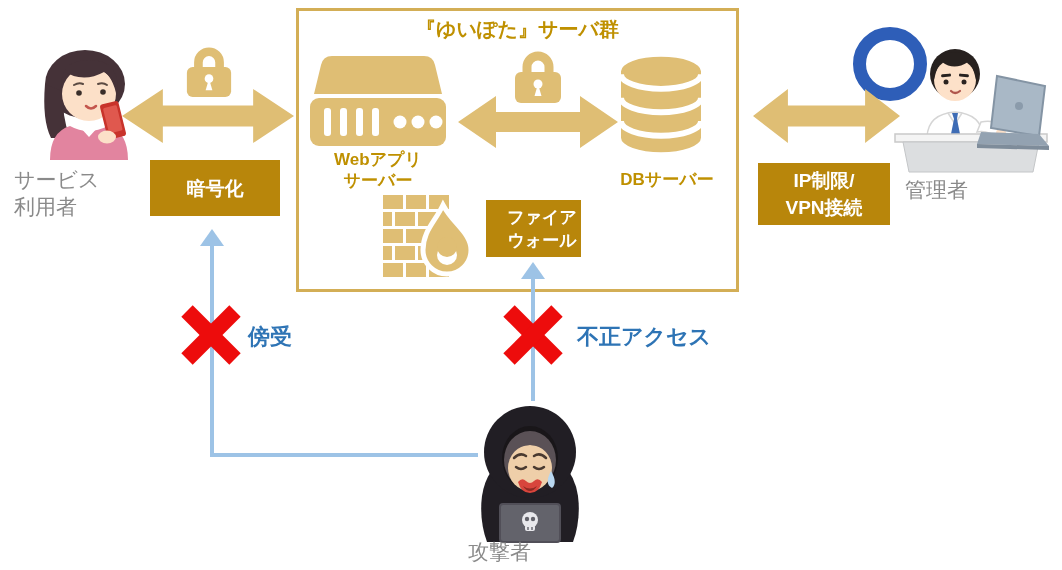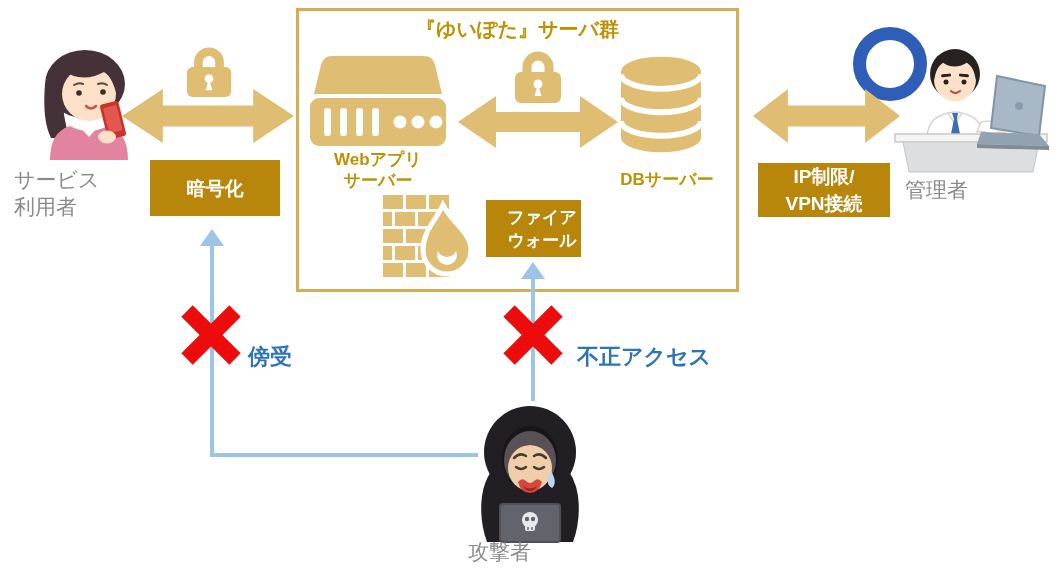--- a/index.html
+++ b/index.html
@@ -16,21 +16,21 @@
   html,body{margin:0;padding:0;background:#fff;}
   .canvas{
     position:relative;width:1062px;height:570px;background:#ffffff;overflow:hidden;
     font-family:"Liberation Sans","DejaVu Sans",sans-serif;
   }
   .abs{position:absolute;}
   .group-box{border:3px solid var(--box-border);box-sizing:border-box;background:transparent;}
   .gold-label{color:var(--gold-text);font-weight:bold;text-align:center;}
   .gold-pill{background:var(--gold-box);color:#fff;font-weight:bold;text-align:center;box-sizing:border-box;display:flex;flex-direction:column;justify-content:center;}
   .gray-label{color:var(--gray-text);text-align:left;}
-  .blue-label{color:var(--blue-text);font-weight:bold;margin-top:20px;}
+  .blue-label{color:var(--blue-text);font-weight:bold;}
   .line{background:var(--blue-line);}
   .arrow-up{width:0;height:0;border-left:12px solid transparent;border-right:12px solid transparent;border-bottom:17px solid var(--blue-line);}
   .fill-gold{fill:var(--gold-icon);}
   .stroke-gold{stroke:var(--gold-icon);}
   .ring{box-sizing:content-box;width:48px;height:48px;border:13px solid var(--ring-blue);border-radius:50%;}
   .lbl-line{display:block;}
 </style>
 </head>
 <body>
 
@@ -167,21 +167,21 @@
     <polygon points="84,110 156,112 156,116 84,114" fill="#7E8C9A"></polygon>
   </svg>
 
   <div class="abs ring" style="left:853px;top:27px;"></div>
   <div class="abs gray-label" style="left:905px;top:176px;width:125px;font-size:21px;">管理者</div>
 
   <svg class="abs" style="left:753px;top:89px;" width="147" height="54" viewBox="0 0 160 52" preserveAspectRatio="none">
     <polygon class="fill-gold" points="0,26 38,0 38,16 122,16 122,0 160,26 122,52 122,36 38,36 38,52"></polygon>
   </svg>
 
-  <div class="abs gold-pill" style="left:758px;top:163px;width:132px;height:54px;font-size:19px;line-height:27px;">
+  <div class="abs gold-pill" style="left:758px;top:163px;width:132px;height:62px;font-size:19px;line-height:27px;">
     <span class="lbl-line">IP制限/</span>
     <span class="lbl-line">VPN接続</span>
   </div>
 
   <div class="abs arrow-up" style="left:200px;top:229px;"></div>
   <div class="abs line" style="left:210px;top:244px;width:4px;height:212px;"></div>
   <div class="abs line" style="left:210px;top:453px;width:268px;height:4px;"></div>
   <div class="abs arrow-up" style="left:521px;top:262px;"></div>
   <div class="abs line" style="left:531px;top:277px;width:4px;height:124px;"></div>
 

